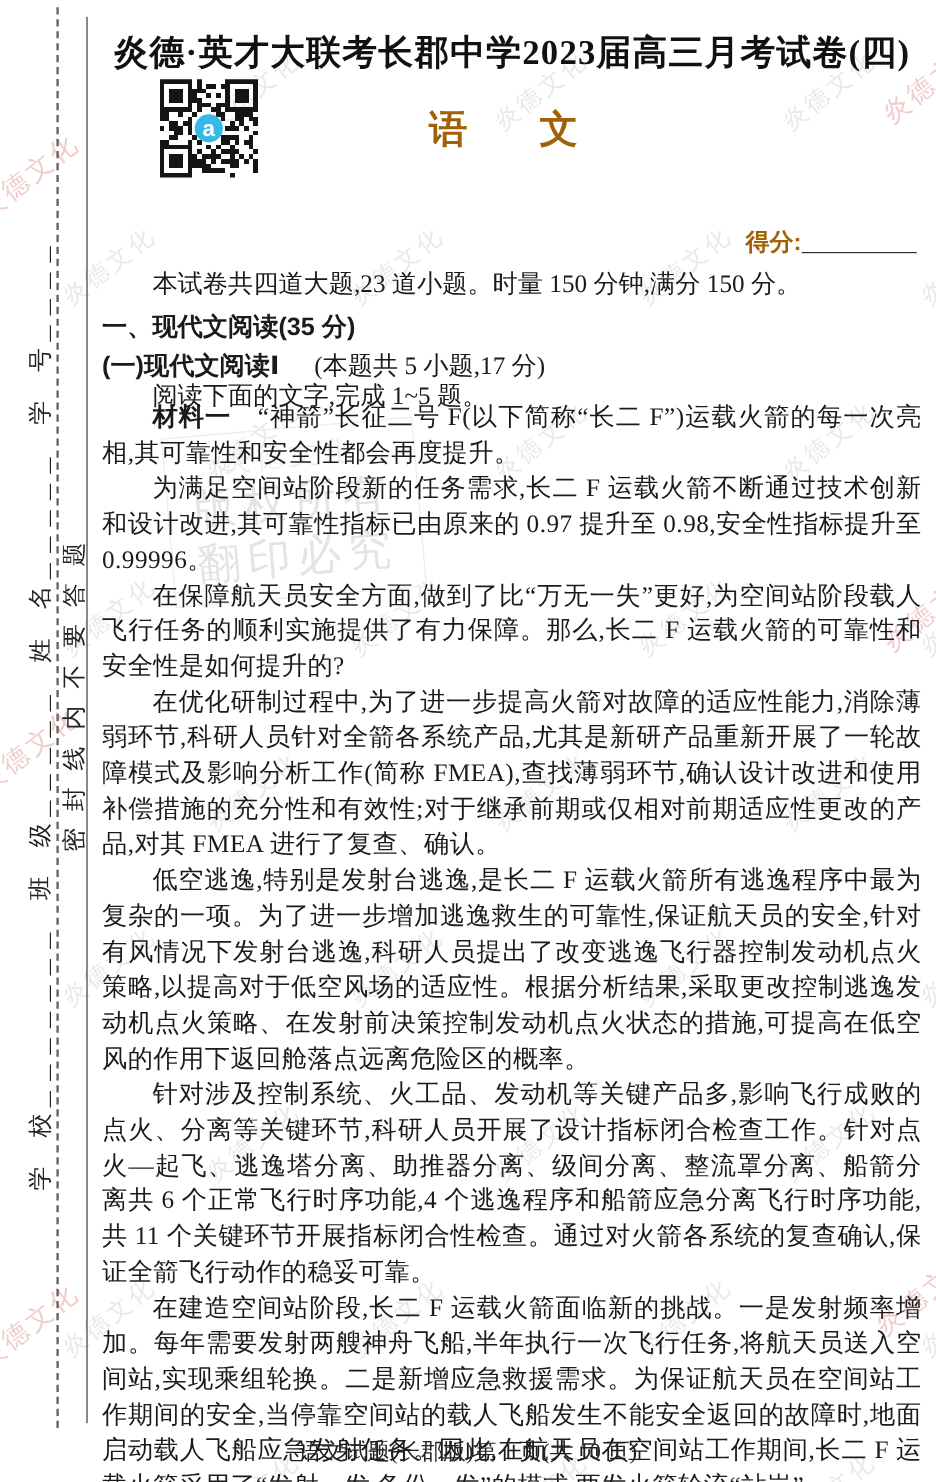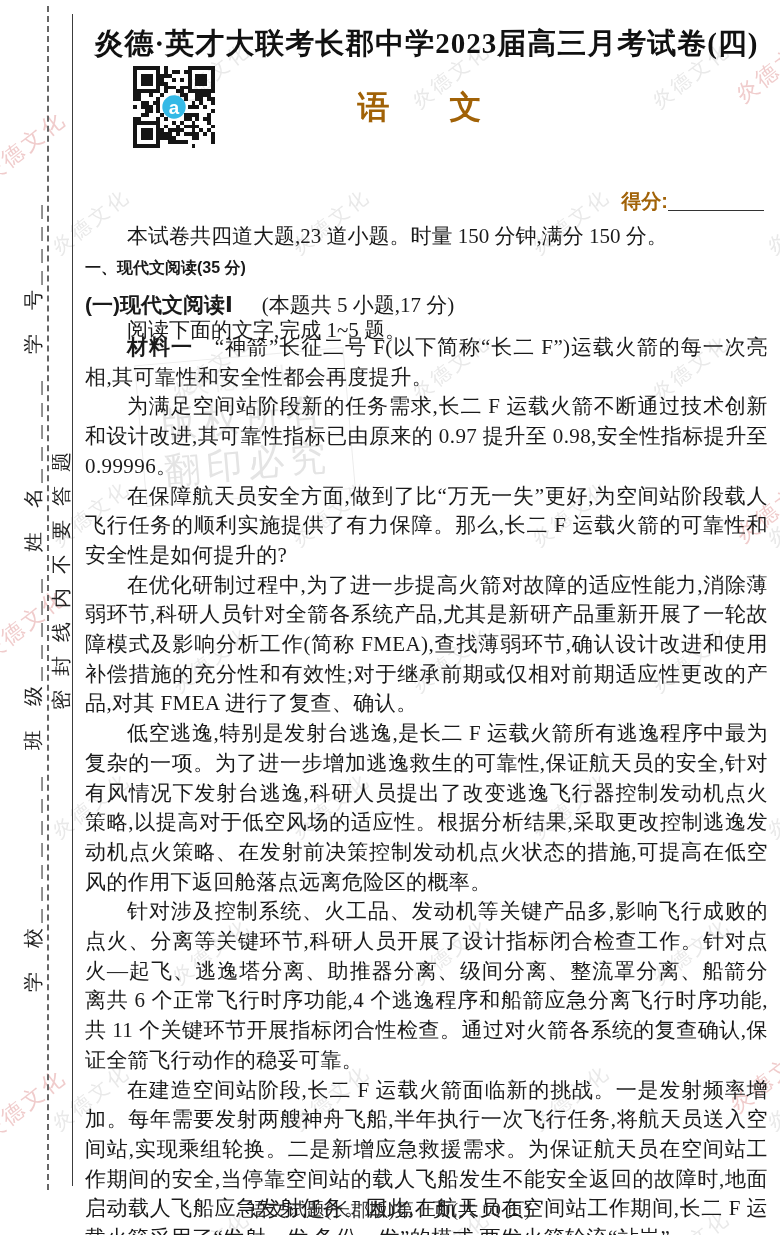--- a/index.html
+++ b/index.html
@@ -30,21 +30,21 @@
   .exam-title{position:absolute;top:24px;left:0;width:100%;text-align:center;
               font-size:29px;font-weight:bold;letter-spacing:1px;color:#111;}
   .qr{position:absolute;left:48px;top:66px;width:82px;height:82px;}
   .subject{position:absolute;top:86px;left:0;width:100%;text-align:center;
            font-size:32px;font-weight:bold;letter-spacing:14px;color:#a16207;}
   .score{position:absolute;top:188px;right:4px;font-size:20px;font-weight:bold;
          font-family:"Liberation Sans","DejaVu Sans",sans-serif;color:#a16207;}
   .score-line{display:inline-block;width:96px;border-bottom:1.5px solid #333;height:18px;
               vertical-align:-3px;}
   .intro{position:absolute;top:222px;left:0;width:100%;font-size:21px;text-indent:2em;}
-  .h-main{position:absolute;top:258px;left:0;width:100%;font-size:16px;font-weight:bold;
+  .h-main{position:absolute;top:258px;left:0;width:100%;font-size:21px;font-weight:bold;
           font-family:"Liberation Sans","DejaVu Sans",sans-serif;}
   .h-sub{position:absolute;top:291px;left:0;width:100%;font-size:21px;
          font-family:"Liberation Sans","DejaVu Sans",sans-serif;}
   .h-sub b{font-weight:bold;}
   .h-sub span{font-family:"Liberation Serif","DejaVu Serif",serif;margin-left:29px;}
   .prompt{position:absolute;top:316px;left:0;width:100%;font-size:21px;text-indent:2em;}
   .body-flow{position:absolute;top:333px;left:0;width:100%;font-size:21px;
              line-height:29.7px;text-align:justify;}
   .body-p{margin:0;text-indent:2em;letter-spacing:0.4px;}
   .mat-label{font-family:Liberation Serif, serif;font-weight:bold;}

